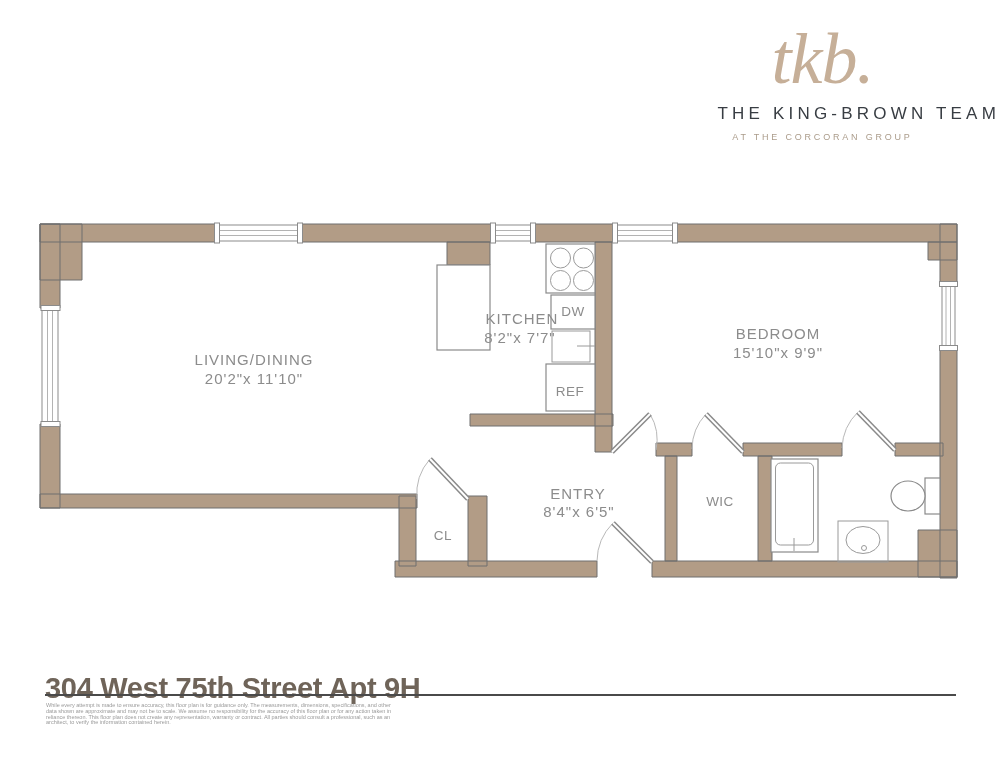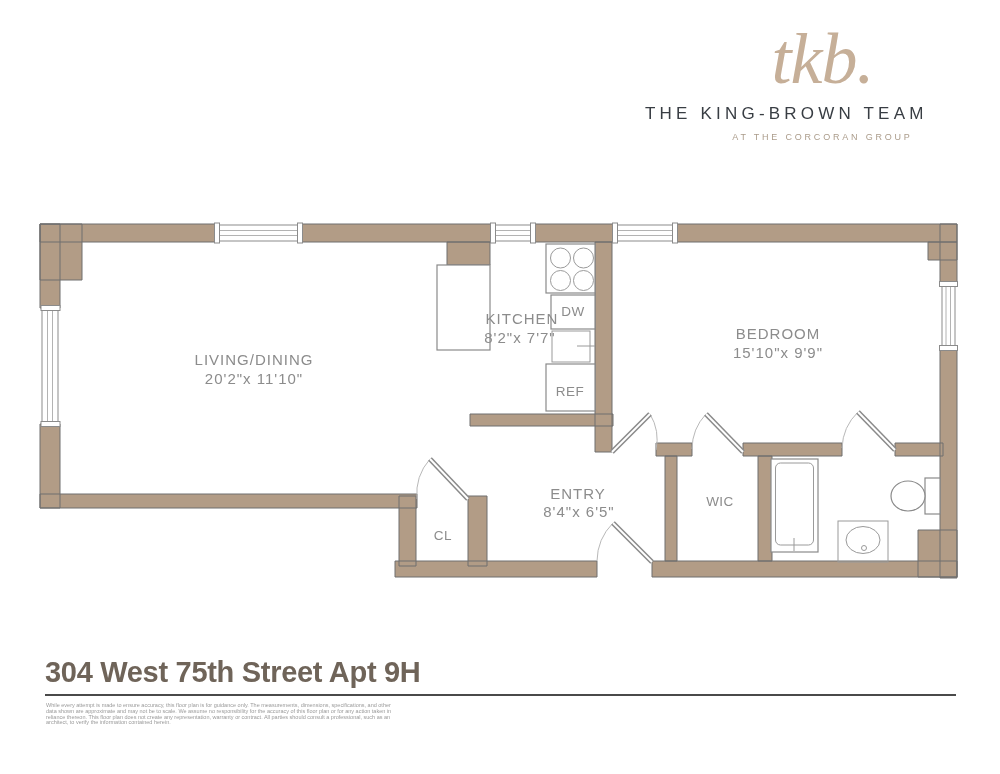--- a/index.html
+++ b/index.html
@@ -1,25 +1,25 @@
 <!DOCTYPE html>
 <html><head>
 <meta charset="utf-8">
 <style>
   html,body{margin:0;padding:0;background:#ffffff;}
   .page{position:relative;width:1000px;height:774px;background:#fff;overflow:hidden;
         font-family:"Liberation Sans",sans-serif;}
   .logo-tkb{position:absolute;left:655px;top:22px;width:335px;text-align:center;
             font-family:"Liberation Serif",serif;font-size:72px;line-height:74px;
             color:#c6af98;letter-spacing:-1px;font-style:italic;}
-  .team-name{position:absolute;left:645px;top:104px;width:355px;text-align:left;
+  .team-name{position:absolute;left:645px;top:104px;width:355px;text-align:right;
              font-size:17px;font-weight:500;letter-spacing:4.2px;color:#383d43;}
   .tagline{position:absolute;left:655px;top:132px;width:335px;text-align:center;
            font-size:9px;font-weight:500;letter-spacing:2.8px;color:#ab9c8b;}
-  .address{position:absolute;left:45px;top:656px;font-size:29px;font-weight:700;
+  .address{position:absolute;left:45px;top:672px;font-size:29px;font-weight:700;
            letter-spacing:-0.3px;color:#6f6459;}
   .rule{position:absolute;left:45px;top:694px;width:911px;height:2px;background:#4a4a4a;}
   .disclaimer{position:absolute;left:46px;top:703px;width:420px;font-size:5.5px;
               line-height:5.8px;color:#9a9a9a;}
   svg{position:absolute;left:0;top:0;}
   .wall{fill:#b29c86;stroke:#6f6f6f;stroke-width:1;}
   .winbg{fill:#ffffff;stroke:none;}
   .winline{stroke:#8b8b8b;stroke-width:1;fill:none;}
   .winmid{stroke:#a0a0a0;stroke-width:0.8;fill:none;}
   .wincap{fill:#ffffff;stroke:#8b8b8b;stroke-width:1;}

